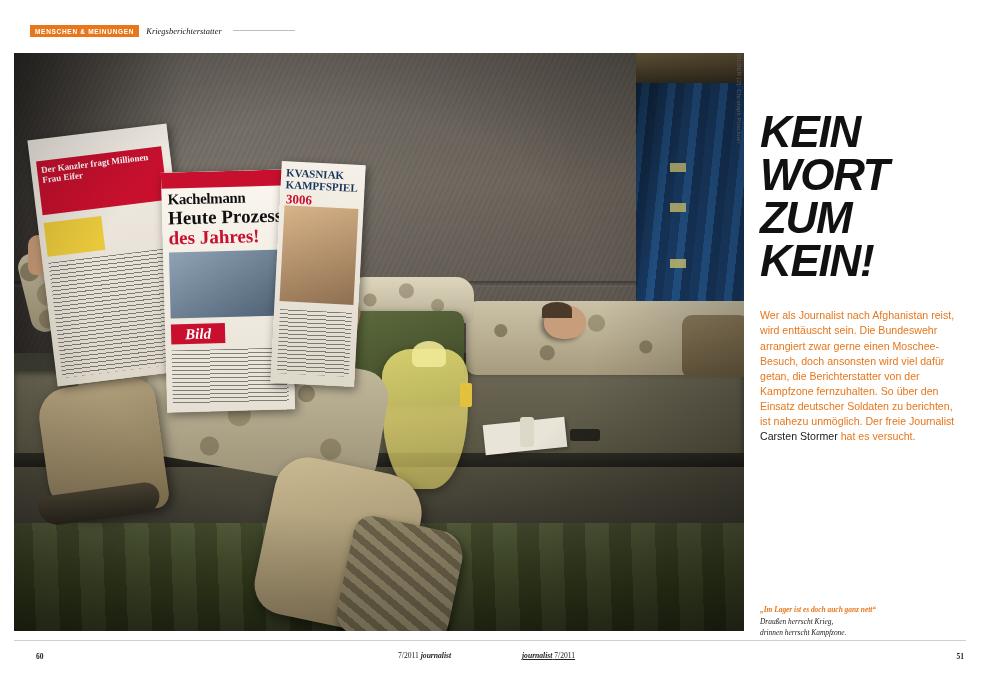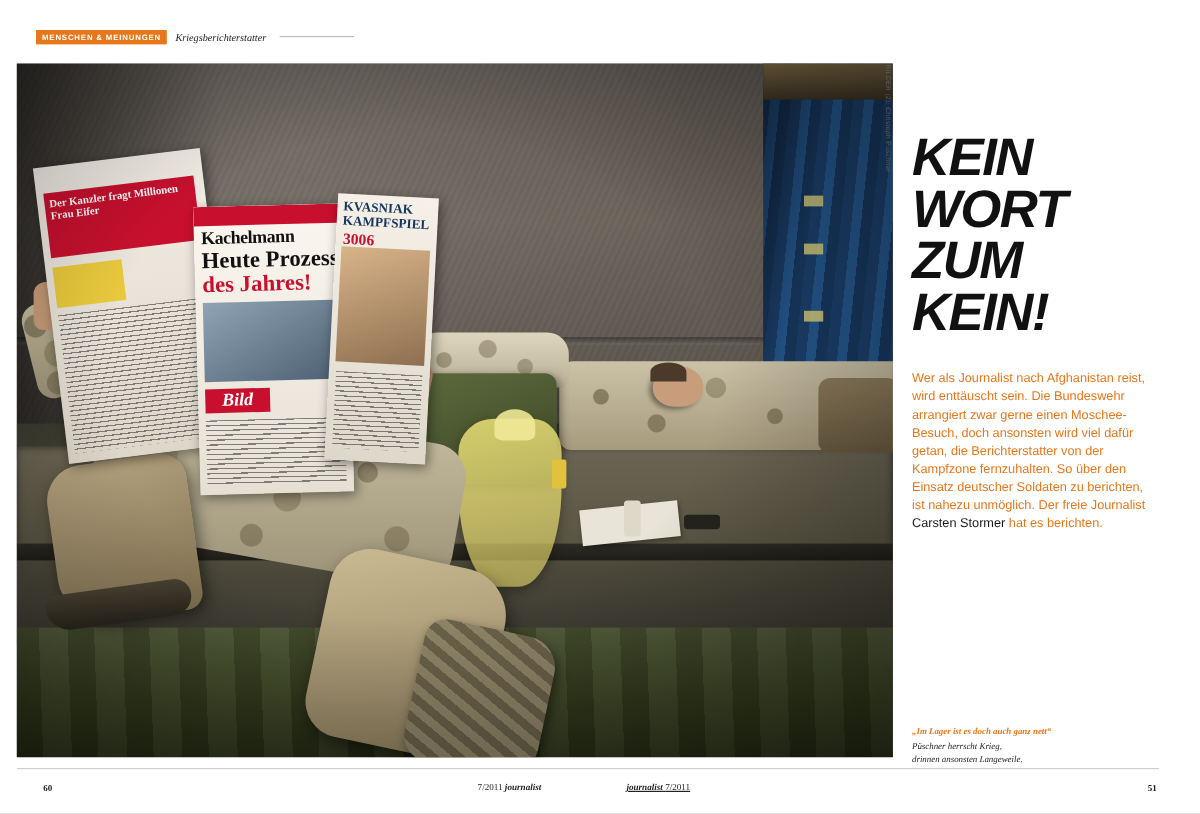--- a/index.html
+++ b/index.html
@@ -526,28 +526,28 @@
   <div class="rightcol">
     <div class="headline">
       <div>KEIN</div>
       <div>WORT</div>
       <div>ZUM</div>
       <div>KEIN!</div>
     </div>
     <div class="standfirst">
       <span>Wer als Journalist nach Afghanistan reist, wird enttäuscht sein. Die Bundeswehr arrangiert zwar gerne einen Moschee-Besuch, doch ansonsten wird viel dafür getan, die Berichterstatter von der Kampfzone fernzuhalten. So über den Einsatz deutscher Soldaten zu berichten, ist nahezu unmöglich. Der freie Journalist</span>
       <span class="black">Carsten Stormer</span>
-      <span>hat es berichten.</span>
+      <span>hat es versucht.</span>
     </div>
   </div>
 
   <div class="pullquote">
     <span class="q">„Im Lager ist es doch auch ganz nett“</span>
-    <span class="ital">Püschner herrscht Krieg,</span>
-    <span class="ital">drinnen ansonsten Langeweile.</span>
+    <span class="ital">Draußen herrscht Krieg,</span>
+    <span class="ital">drinnen herrscht Kampfzone.</span>
   </div>
 
   <div class="footer-rule"></div>
   <div class="folio-left">60</div>
   <div class="folio-right">51</div>
   <div class="foot-center-left">
     <span>7/2011</span>
     <span class="mag">journalist</span>
   </div>
   <div class="foot-center-right">

